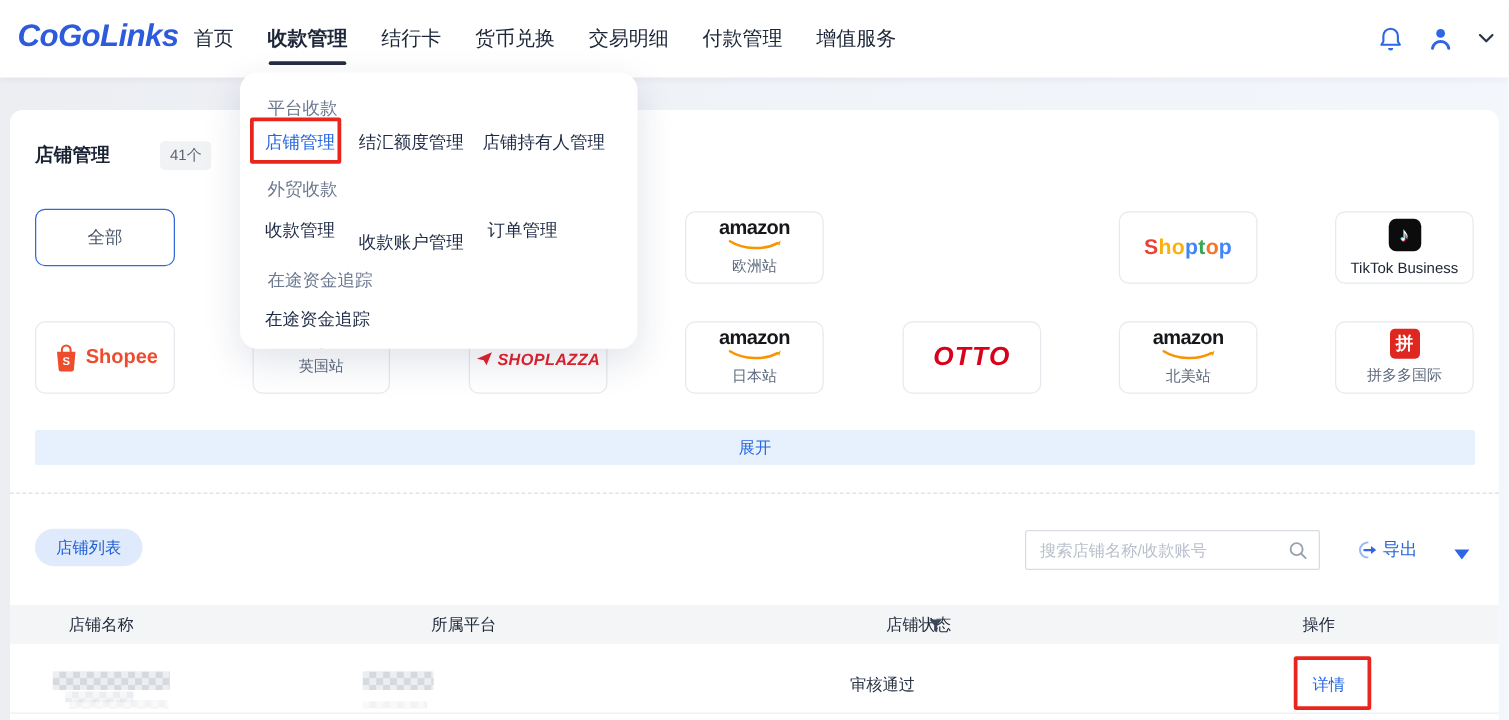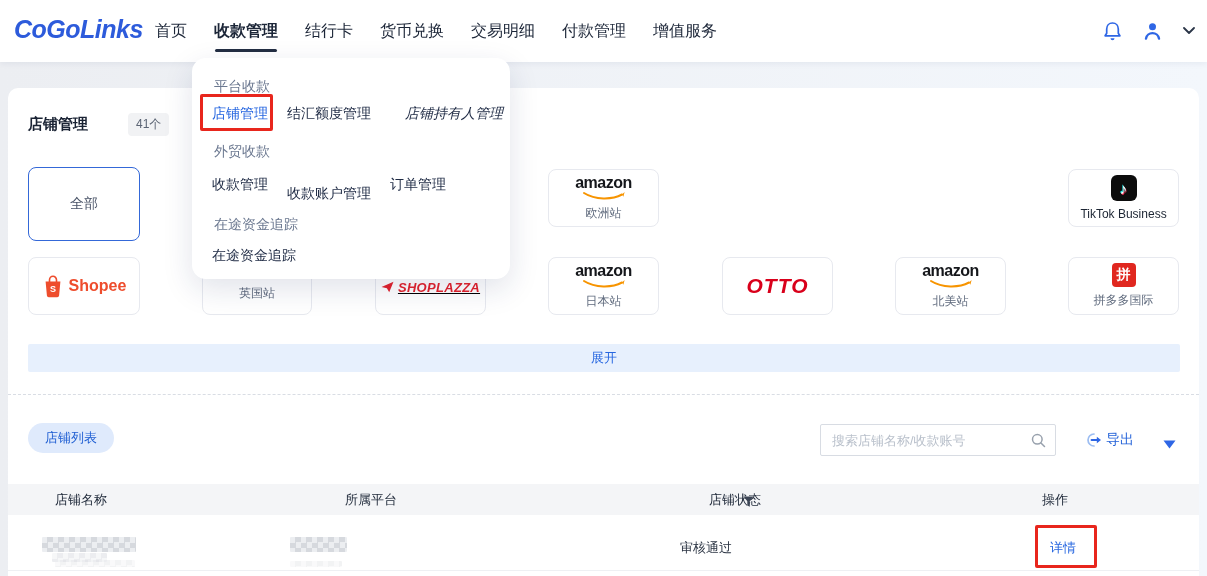--- a/index.html
+++ b/index.html
@@ -27,39 +27,39 @@
                 background:#fff; border-radius:10px 10px 0 0; z-index:1; }
 
   .page-title { position:absolute; left:28px; top:115px; font-size:15px; font-weight:600;
                 color:#1a2334; z-index:2; }
   .count-badge { position:absolute; left:104px; top:113px; font-size:12px; color:#5b6474;
                  background:#f1f2f4; border-radius:4px; padding:3px 8px; z-index:2;margin-left:24px; }
 
   .card { position:absolute; width:111px; height:58px; background:#fff;
           border:1px solid #e7e9ef; border-radius:8px; display:flex; flex-direction:column;
           align-items:center; justify-content:center; z-index:2; cursor:pointer; }
-  .card-all { left:28px; top:167px; width:112px; height:74px; border-color:#3468d8; }
+  .card-all { left:28px; top:167px; width:112px; height:46px; border-color:#3468d8; }
   .card-all .all-label { font-size:14px; color:#4a5468; }
   .amazon-word { font-size:16px; font-weight:700; color:#15171b; letter-spacing:-.5px;
                  line-height:1; }
   .region-label { font-size:12px; color:#5f6a7d; margin-top:5px; }
   .blur-text { font-size:9px; color:#939aa3; filter:blur(.5px); }
   .shoptop-word { font-size:17px; font-weight:700; letter-spacing:.2px; }
   .lt-red{color:#e94335;} .lt-yel{color:#f9b10e;} .lt-blue{color:#4285f4;}
   .lt-green{color:#34a853;} .lt-org{color:#f4742a;}
   .tiktok-sq { width:26px; height:26px; background:#0c0c0c; border-radius:6px; display:flex;
                align-items:center; justify-content:center; }
   .tiktok-note { color:#fff; font-size:15px; line-height:1;
                  text-shadow:-0.7px -0.7px 0 #25f4ee, 0.7px 0.7px 0 #fe2c55; }
   .brand-label { font-size:12px; color:#1c2533; margin-top:6px; white-space:nowrap; }
   .shopee-row { display:flex; align-items:center; gap:5px; }
   .shopee-word { font-size:16px; font-weight:700; color:#ee4d2d; }
   .uk-mark { width:7px; height:9px; background:#3bb24a; border-radius:60% 40% 50% 50%;
              transform:rotate(18deg); margin-bottom:4px; }
-  .shoplazza-row { display:flex; align-items:center; gap:4px; margin-top:2px;text-decoration:underline; }
+  .shoplazza-row { display:flex; align-items:center; gap:4px; margin-top:2px; }
   .shoplazza-word { font-size:13px; font-weight:800; font-style:italic; color:#e4222c;
                     letter-spacing:.3px; }
   .otto-word { font-size:21px; font-weight:800; font-style:italic; color:#d9001b;
                letter-spacing:1px; }
   .pdd-sq { width:24px; height:24px; background:#e0271f; border-radius:4px; display:flex;
             align-items:center; justify-content:center; }
   .pdd-char { color:#fff; font-size:14px; font-weight:700; }
 
   .expand-bar { position:absolute; left:28px; top:344px; width:1152px; height:28px;
                 background:#e7f0fd; border-radius:2px; text-align:center; line-height:28px;
@@ -161,20 +161,23 @@
   </div>
 
   <div class="card" style="left:548px;top:169px;">
     <span class="amazon-word">amazon</span>
     <svg width="44" height="9" viewBox="0 0 44 9">
         <path d="M2 2 C 13 9, 30 9, 40 3.5" stroke="#f79400" stroke-width="2" fill="none" stroke-linecap="round"></path>
         <path d="M40 3.5 l 2.6 -2.4 l -1.2 4.6 z" fill="#f79400"></path>
       </svg>
     <span class="region-label">欧洲站</span>
   </div>
+  <div class="card" style="left:895px;top:169px;">
+    <span class="shoptop-word"><span class="lt-red">S</span><span class="lt-yel">h</span><span class="lt-yel">o</span><span class="lt-blue">p</span><span class="lt-green">t</span><span class="lt-org">o</span><span class="lt-blue">p</span></span>
+  </div>
   <div class="card" style="left:1068px;top:169px;">
     <span class="tiktok-sq">
         <span class="tiktok-note">♪</span>
       </span>
     <span class="brand-label">TikTok Business</span>
   </div>
 
   <div class="card" style="left:28px;top:257px;width:112px;">
     <span class="shopee-row">
       <svg width="22" height="24" viewBox="0 0 22 24">
@@ -269,21 +272,21 @@
   <span class="row-text" style="left:680px;">审核通过</span>
   <span class="row-link">详情</span>
   <div class="row-divider"></div>
   <div class="mosaic" style="left:55px;top:560px;width:80px;height:7px;opacity:.3;"></div>
   <div class="mosaic" style="left:290px;top:561px;width:52px;height:6px;opacity:.3;"></div>
 
   <div class="dropdown">
     <span class="dd-title" style="top:20px;">平台收款</span>
     <span class="dd-item active" style="left:20px;top:47px;">店铺管理</span>
     <span class="dd-item" style="left:95px;top:47px;">结汇额度管理</span>
-    <span class="dd-item" style="left:213px;top:47px;font-style:italic;">店铺持有人管理</span>
+    <span class="dd-item" style="left:194px;top:47px;">店铺持有人管理</span>
 
     <span class="dd-title" style="top:85px;">外贸收款</span>
     <span class="dd-item" style="left:20px;top:118px;">收款管理</span>
     <span class="dd-item" style="left:95px;top:118px;margin-top:9px;">收款账户管理</span>
     <span class="dd-item" style="left:198px;top:118px;">订单管理</span>
 
     <span class="dd-title" style="top:158px;">在途资金追踪</span>
     <span class="dd-item" style="left:20px;top:189px;">在途资金追踪</span>
   </div>
 

